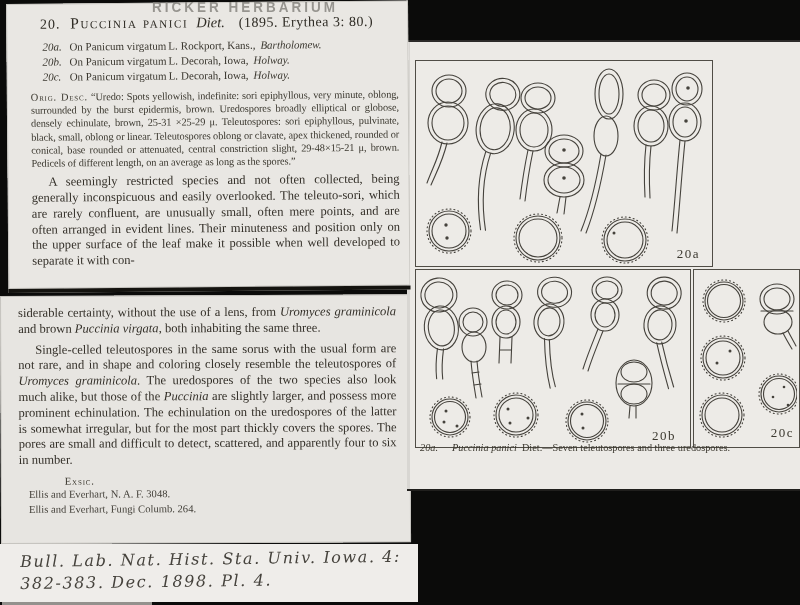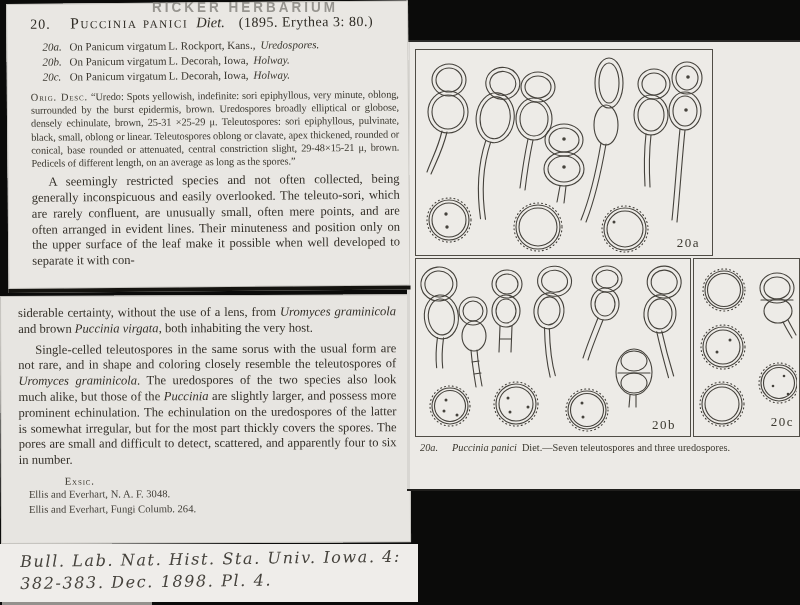--- a/index.html
+++ b/index.html
@@ -21,21 +21,21 @@
   
   .clip1{
     position:absolute;left:6px;top:4px;width:402px;height:289px;
     background:#e9e7e3;color:#37342c;z-index:3;
     transform:rotate(-0.5deg);transform-origin:top left;
     border-bottom:4px solid #14130f;box-sizing:border-box;
     padding:9px 10px 0 24px;overflow:hidden;
     box-shadow:0 0 0 1px #c9c7c2 inset;
   }
   .title-line{font-size:14px;white-space:nowrap;margin:2px 0 7px 0;color:#2f2c25;}
-  .t-num{display:inline-block;width:40px;letter-spacing:1px;}
+  .t-num{display:inline-block;width:40px;letter-spacing:1px;text-align:center;}
   .t-name{font-variant:small-caps;letter-spacing:1.6px;font-size:15.5px;}
   .t-author{font-style:italic;margin-left:8px;font-size:14.5px;}
   .t-ref{margin-left:14px;letter-spacing:.5px;}
   .record{font-size:11px;line-height:15px;padding-left:12px;white-space:nowrap;color:#3a372f;}
   .r-id{display:inline-block;width:27px;font-style:italic;}
   .r-host{}
   .r-l{margin-left:2px;}
   .r-place{margin-left:3px;}
   .r-coll{font-style:italic;margin-left:5px;}
   .desc{font-size:10.4px;line-height:13.2px;text-align:justify;margin:6px 0 0 0;letter-spacing:-0.1px;color:#3b382f;}
@@ -67,21 +67,21 @@
   }
   .bottom-strip{position:absolute;left:2px;top:599px;width:150px;height:6px;background:#93918d;z-index:0;}
 
   
   .plate{
     position:absolute;left:407px;top:42px;width:393px;height:447px;
     background:#eceae6;z-index:2;box-sizing:border-box;
     border-left:3px solid #d8d6d2;
     box-shadow:0 -2px 0 #2c2b29, 0 2px 0 #201f1d;
   }
-  .panel{position:absolute;border:1px solid #504d46;background:#edebe7;}
+  .panel{position:absolute;border:1px solid #504d46;background:#edebe7;margin-top:11px;}
   .panel-a{left:5px;top:7px;width:296px;height:205px;}
   .panel-b{left:5px;top:216px;width:274px;height:177px;}
   .panel-c{left:283px;top:216px;width:105px;height:177px;}
   .art{position:absolute;left:0;top:0;}
   .art .ln *{fill:none;stroke:#45423c;stroke-width:1.1;stroke-linecap:round;}
   .art .dot{fill:#45423c !important;stroke:none !important;}
   .plabel{position:absolute;font-size:13px;letter-spacing:1.5px;color:#3b382f;}
   .plabel-a{right:12px;bottom:4px;}
   .plabel-b{right:14px;bottom:3px;}
   .plabel-c{right:5px;bottom:6px;}
@@ -99,36 +99,36 @@
 <div class="scene">
 
   <div class="stamp">RICKER HERBARIUM</div>
 
   <section class="clip1">
     <div class="title-line">
       <span class="t-num">20.</span><span class="t-name">Puccinia panici</span><span class="t-author">Diet.</span><span class="t-ref">(1895.  Erythea 3: 80.)</span>
     </div>
 
     <div class="record">
-      <span class="r-id">20a.</span><span class="r-on">On</span> <span class="r-host">Panicum virgatum</span><span class="r-l">L.</span><span class="r-place">Rockport, Kans.,</span><span class="r-coll">Uredospores.</span>
+      <span class="r-id">20a.</span><span class="r-on">On</span> <span class="r-host">Panicum virgatum</span><span class="r-l">L.</span><span class="r-place">Rockport, Kans.,</span><span class="r-coll">Bartholomew.</span>
     </div>
     <div class="record">
       <span class="r-id">20b.</span><span class="r-on">On</span> <span class="r-host">Panicum virgatum</span><span class="r-l">L.</span><span class="r-place">Decorah, Iowa,</span><span class="r-coll">Holway.</span>
     </div>
     <div class="record">
       <span class="r-id">20c.</span><span class="r-on">On</span> <span class="r-host">Panicum virgatum</span><span class="r-l">L.</span><span class="r-place">Decorah, Iowa,</span><span class="r-coll">Holway.</span>
     </div>
 
     <p class="desc"><span class="sc">Orig. Desc.</span> <span>“Uredo: Spots yellowish, indefinite: sori epiphyllous, very minute, oblong, surrounded by the burst epidermis, brown. Uredospores broadly elliptical or globose, densely echinulate, brown, 25-31 ×25-29 μ. Teleutospores: sori epiphyllous, pulvinate, black, small, oblong or linear. Teleutospores oblong or clavate, apex thickened, rounded or conical, base rounded or attenuated, central constriction slight, 29-48×15-21 μ, brown. Pedicels of different length, on an average as long as the spores.”</span></p>
 
     <p class="body-para indent">A seemingly restricted species and not often collected, being generally inconspicuous and easily overlooked.  The teleuto-sori, which are rarely confluent, are unusually small, often mere points, and are often arranged in evident lines.  Their minuteness and position only on the upper surface of the leaf make it possible when well developed to separate it with con-</p>
   </section>
 
   <section class="clip2">
-    <p class="body-para" style="margin-top:2px;"><span>siderable certainty, without the use of a lens, from </span><span class="it">Uromyces graminicola</span><span> and brown </span><span class="it">Puccinia virgata</span><span>, both inhabiting the very host.</span></p>
+    <p class="body-para" style="margin-top:2px;"><span>siderable certainty, without the use of a lens, from </span><span class="it">Uromyces graminicola</span><span> and brown </span><span class="it">Puccinia virgata</span><span>, both inhabiting the same three.</span></p>
 
     <p class="body-para indent"><span>Single-celled teleutospores in the same sorus with the usual form are not rare, and in shape and coloring closely resemble the teleutospores of </span><span class="it">Uromyces graminicola</span><span>.  The uredospores of the two species also look much alike, but those of the </span><span class="it">Puccinia</span><span> are slightly larger, and possess more prominent echinulation.  The echinulation on the uredospores of the latter is somewhat irregular, but for the most part thickly covers the spores.  The pores are small and difficult to detect, scattered, and apparently four to six in number.</span></p>
 
     <p class="exsic-label sc">Exsic.</p>
     <p class="exsic-line">Ellis and Everhart, N. A. F. 3048.</p>
     <p class="exsic-line">Ellis and Everhart, Fungi Columb. 264.</p>
   </section>
 
   <section class="card">
     <div class="hand">Bull. Lab. Nat. Hist. Sta. Univ. Iowa. 4:</div>

